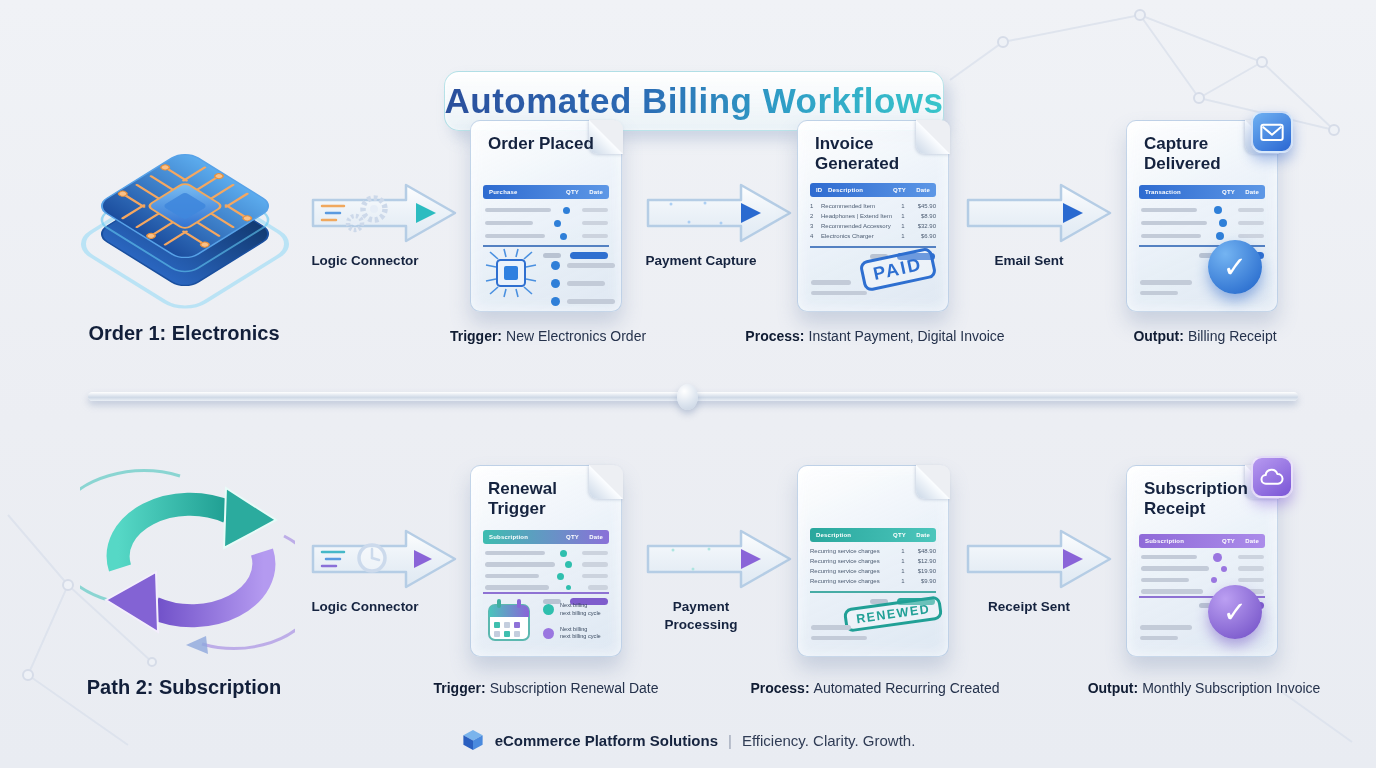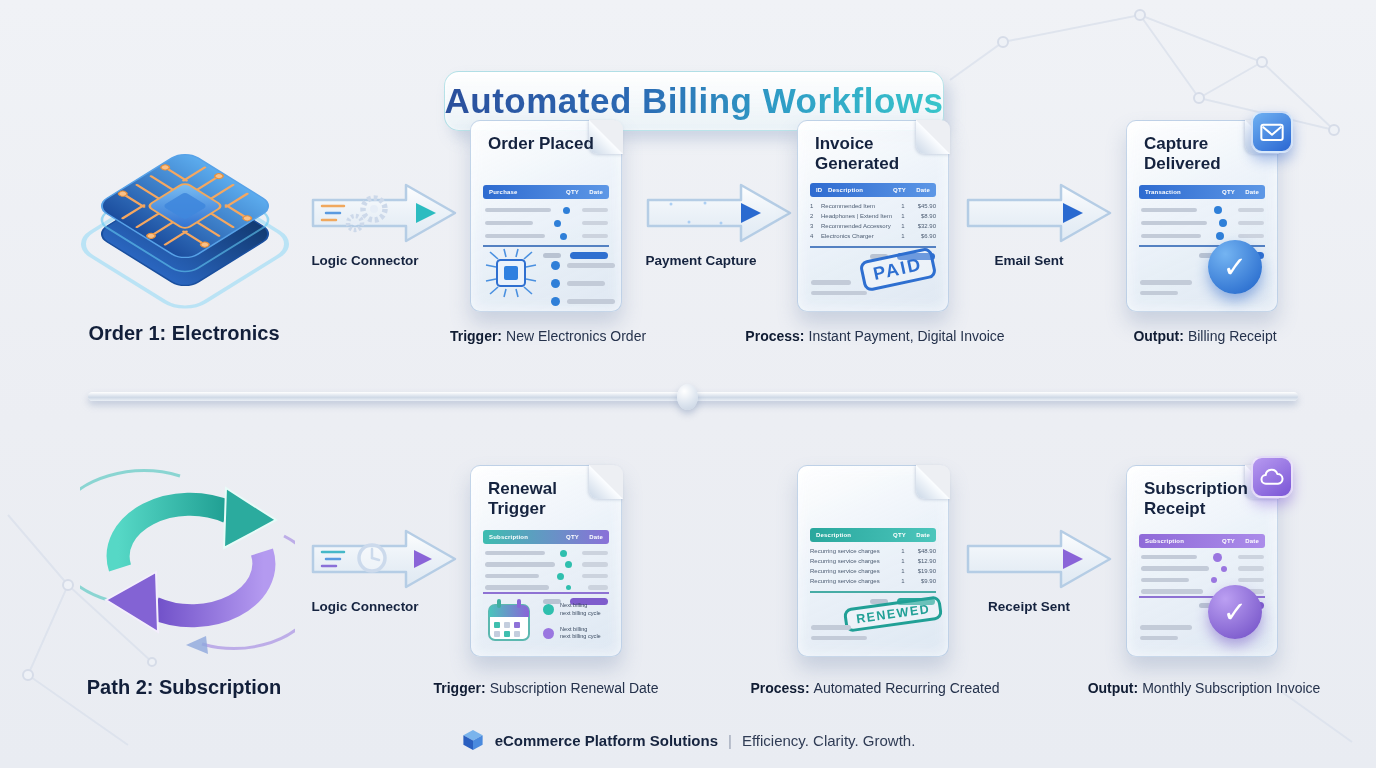--- a/index.html
+++ b/index.html
@@ -485,20 +485,33 @@
         <circle cx="62" cy="32" r="13" fill="rgba(255,255,255,.3)" stroke="#ccdaec" stroke-width="3.5"></circle>
         <line x1="62" y1="32" x2="62" y2="23" stroke="#ccdaec" stroke-width="2.5" stroke-linecap="round"></line>
         <line x1="62" y1="32" x2="69" y2="34" stroke="#ccdaec" stroke-width="2.5" stroke-linecap="round"></line>
       </g>
       <line x1="84" y1="33" x2="104" y2="33" stroke="url(#gTP)" stroke-width="6" stroke-linecap="round"></line>
       <polygon points="104,24 122,33 104,42" fill="#8a64d8"></polygon>
     </svg>
     <div class="alabel" style="left:0; top:72px; width:110px;">Logic Connector</div>
   </div>
 
+  <div class="arrow-group" style="left:645px; top:526px;">
+    <svg width="148" height="68">
+      <path d="M3,20 H96 V5 L145,33 L96,61 V46 H3 Z" fill="url(#gGlass)" stroke="#b5cde5" stroke-width="2.5" stroke-linejoin="round"></path>
+      <line x1="16" y1="33" x2="96" y2="33" stroke="url(#gTP)" stroke-width="7" stroke-linecap="round"></line>
+      <polygon points="96,23 116,33 96,43" fill="#8a64d8"></polygon>
+      <g fill="#9fe2dc" opacity=".8">
+        <circle cx="28" cy="24" r="1.5"></circle>
+          <circle cx="48" cy="43" r="1.5"></circle>
+          <circle cx="64" cy="23" r="1.5"></circle>
+      </g>
+    </svg>
+    <div class="alabel" style="left:0; top:72px; width:112px;">Payment Processing</div>
+  </div>
 
   <div class="arrow-group" style="left:965px; top:526px;">
     <svg width="148" height="68">
       <path d="M3,20 H96 V5 L145,33 L96,61 V46 H3 Z" fill="url(#gGlass)" stroke="#b5cde5" stroke-width="2.5" stroke-linejoin="round"></path>
       <line x1="18" y1="33" x2="98" y2="33" stroke="url(#gTP)" stroke-width="7" stroke-linecap="round"></line>
       <polygon points="98,23 118,33 98,43" fill="#8a64d8"></polygon>
     </svg>
     <div class="alabel" style="left:0; top:72px; width:128px;">Receipt Sent</div>
   </div>
 

